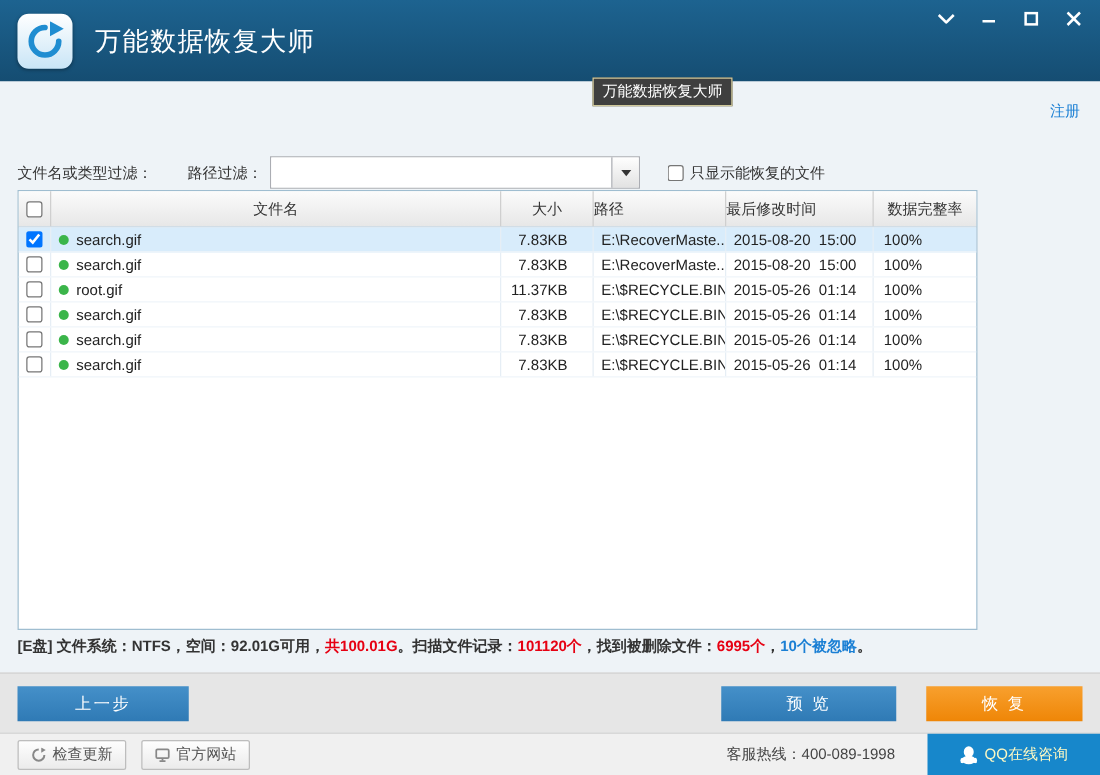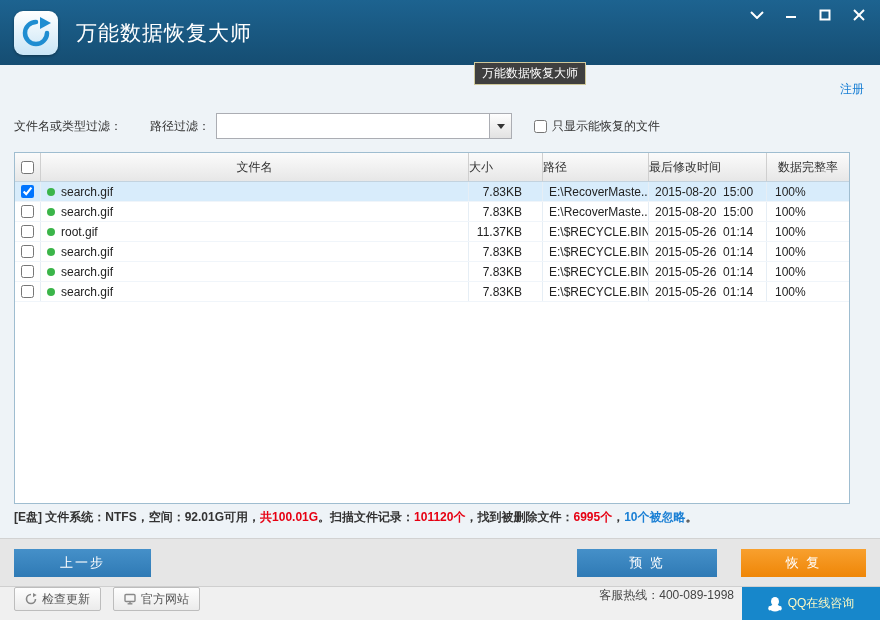--- a/index.html
+++ b/index.html
@@ -17,37 +17,37 @@
   .wc{width:22px;height:22px;display:flex;align-items:center;justify-content:center;cursor:pointer}
 
   
   .tooltip{position:absolute;left:474px;top:62px;z-index:6;background:#3f3f3f;color:#fff;
     border:1px solid #cfc89a;font-size:12px;padding:2px 7px;white-space:nowrap}
 
   
   .register{position:absolute;top:81px;right:16px;color:#1a7fd4;font-size:12px;text-decoration:none;cursor:pointer;z-index:2}
 
   
-  .filters{position:absolute;top:112px;left:14px;right:14px;height:28px;display:flex;align-items:center;
+  .filters{position:absolute;top:124px;left:14px;right:14px;height:28px;display:flex;align-items:center;
     font-size:12px;color:#333}
   .flabel{margin-right:6px}
   .flabel2{margin:0 6px 0 22px}
   .select{width:152px;height:26px;border:1px solid #abadb3;background:#fff;display:flex;align-items:center;
     padding:0 22px 0 8px;position:relative;cursor:pointer}
   .select .caret{position:absolute;right:8px;top:10px;width:0;height:0;
     border-left:4px solid transparent;border-right:4px solid transparent;border-top:5px solid #777}
   .combo{width:296px;height:26px;border:1px solid #abadb3;background:#fff;display:flex}
   .combo input{flex:1;border:none;outline:none;font-size:12px;padding:0 6px;background:#fff}
   .combo-btn{width:22px;border:none;border-left:1px solid #abadb3;
     background:linear-gradient(#fefefe,#e2e2e2);display:flex;align-items:center;justify-content:center;cursor:pointer}
   .caret2{width:0;height:0;border-left:4px solid transparent;border-right:4px solid transparent;border-top:5px solid #333}
   .chk{display:flex;align-items:center;margin-left:22px;gap:5px;cursor:pointer}
 
   
-  .tablewrap{position:absolute;top:152px;left:14px;width:836px;height:352px;background:#fff;border:1px solid #9fbdd0}
+  .tablewrap{position:absolute;top:152px;left:14px;width:768px;height:352px;background:#fff;border:1px solid #9fbdd0}
   .thead{display:flex;height:29px;line-height:28px;background:linear-gradient(#fbfbfb,#e7e7e7);
     border-bottom:1px solid #c3d3df;font-size:12px;color:#333}
   .thead .c{border-right:1px solid #cfcfcf;text-align:center;cursor:pointer}
   .thead .c:last-child{border-right:none}
   .row{display:flex;height:20px;line-height:20px;font-size:12px;color:#222;border-bottom:1px solid #f0f5fa;cursor:pointer}
   .row .c{border-right:1px solid #e6eef5;overflow:hidden;white-space:pre}
   .row .c:last-child{border-right:none}
   .row.sel{background:#d8ecfb}
   .c.check{width:26px;display:flex;align-items:center;justify-content:center}
   .c.name{flex:1;display:flex;align-items:center;padding-left:6px;gap:6px}
@@ -63,24 +63,24 @@
 
   
   .actions{position:absolute;top:538px;left:0;width:880px;height:48px;background:#e6e6e6;border-top:1px solid #d2d2d2}
   .btn{position:absolute;top:10px;height:28px;border:none;color:#fff;font-size:13px;letter-spacing:2px;cursor:pointer}
   .btn-back{left:14px;width:137px;background:linear-gradient(#459   0c9,#2f7ab5);background:linear-gradient(#4590c9,#2f7ab5)}
   .btn-preview{right:163px;width:140px;background:linear-gradient(#4590c9,#2f7ab5)}
   .btn-recover{right:14px;width:125px;background:linear-gradient(#f8a02e,#ef8607)}
 
   
   .footer{position:absolute;top:586px;left:0;width:880px;height:34px;background:#f0f0f0;border-top:1px solid #cfcfcf;
-    display:flex;align-items:flex-start;padding-left:14px}
+    display:flex;align-items:center;padding-left:14px}
   .fbtn{height:24px;border:1px solid #bdbdbd;background:linear-gradient(#fefefe,#ebebeb);border-radius:2px;
     display:flex;align-items:center;gap:5px;padding:0 10px;font-size:12px;color:#555;cursor:pointer;margin-right:12px}
-  .hotline{margin-left:auto;font-size:12px;color:#444;margin-right:8px}
+  .hotline{margin-left:auto;font-size:12px;color:#444;margin-right:26px}
   .qq{width:138px;align-self:stretch;background:#1787cb;color:#fef9c3;font-size:12px;display:flex;align-items:center;
     justify-content:center;gap:6px;cursor:pointer;border:none}
 </style>
 </head>
 <body>
 
 <div class="app">
 
   <header class="titlebar">
     <div class="logo">
@@ -133,21 +133,21 @@
       <span>只显示能恢复的文件</span>
     </label>
   </div>
 
   <div class="tablewrap">
     <div class="thead">
       <div class="c check">
         <input type="checkbox" style="">
       </div>
       <div class="c name" style="justify-content:center;padding-left:0">文件名</div>
-      <div class="c size" style="text-align:left;padding-right:0">大小</div>
+      <div class="c size" style="text-align:center;padding-right:0">大小</div>
       <div class="c path" style="text-align:left;padding-left:0">路径</div>
       <div class="c time" style="text-align:left;padding-left:0">最后修改时间</div>
       <div class="c integ" style="text-align:center;padding-left:0">数据完整率</div>
     </div>
 
     <div class="row sel">
       <div class="c check"><input type="checkbox" checked="" style=""></div>
       <div class="c name"><span class="dot"></span><span>search.gif</span></div>
       <div class="c size">7.83KB</div>
       <div class="c path">E:\RecoverMaste..</div>

